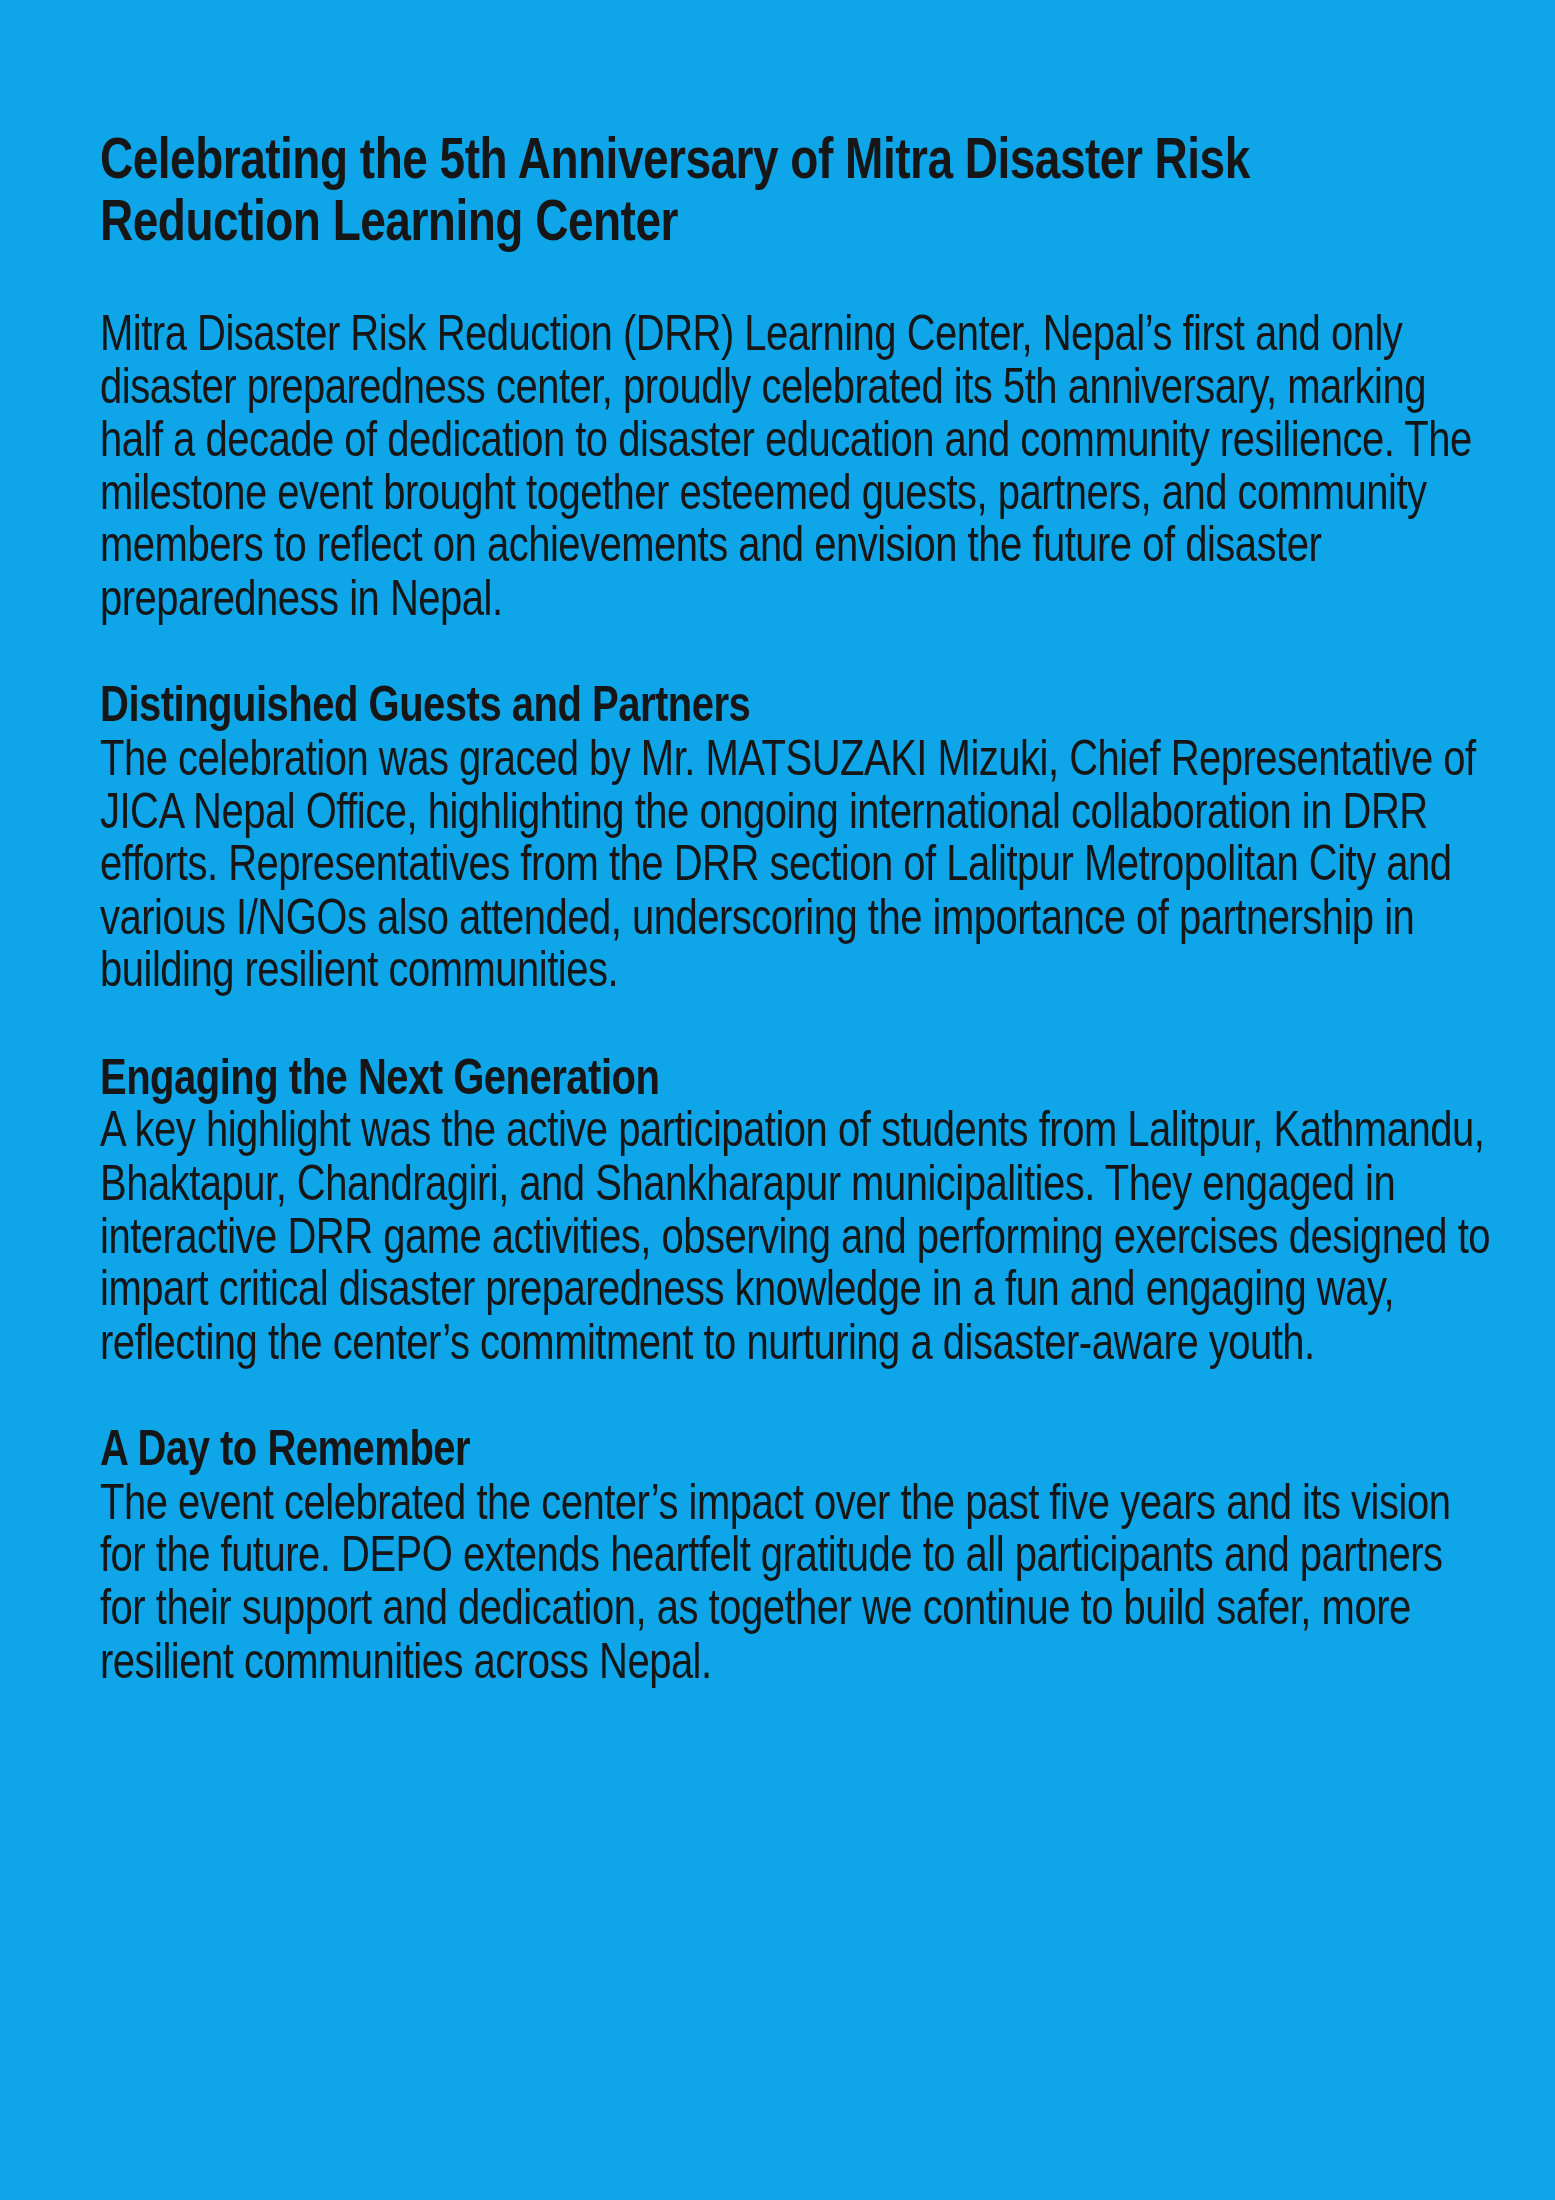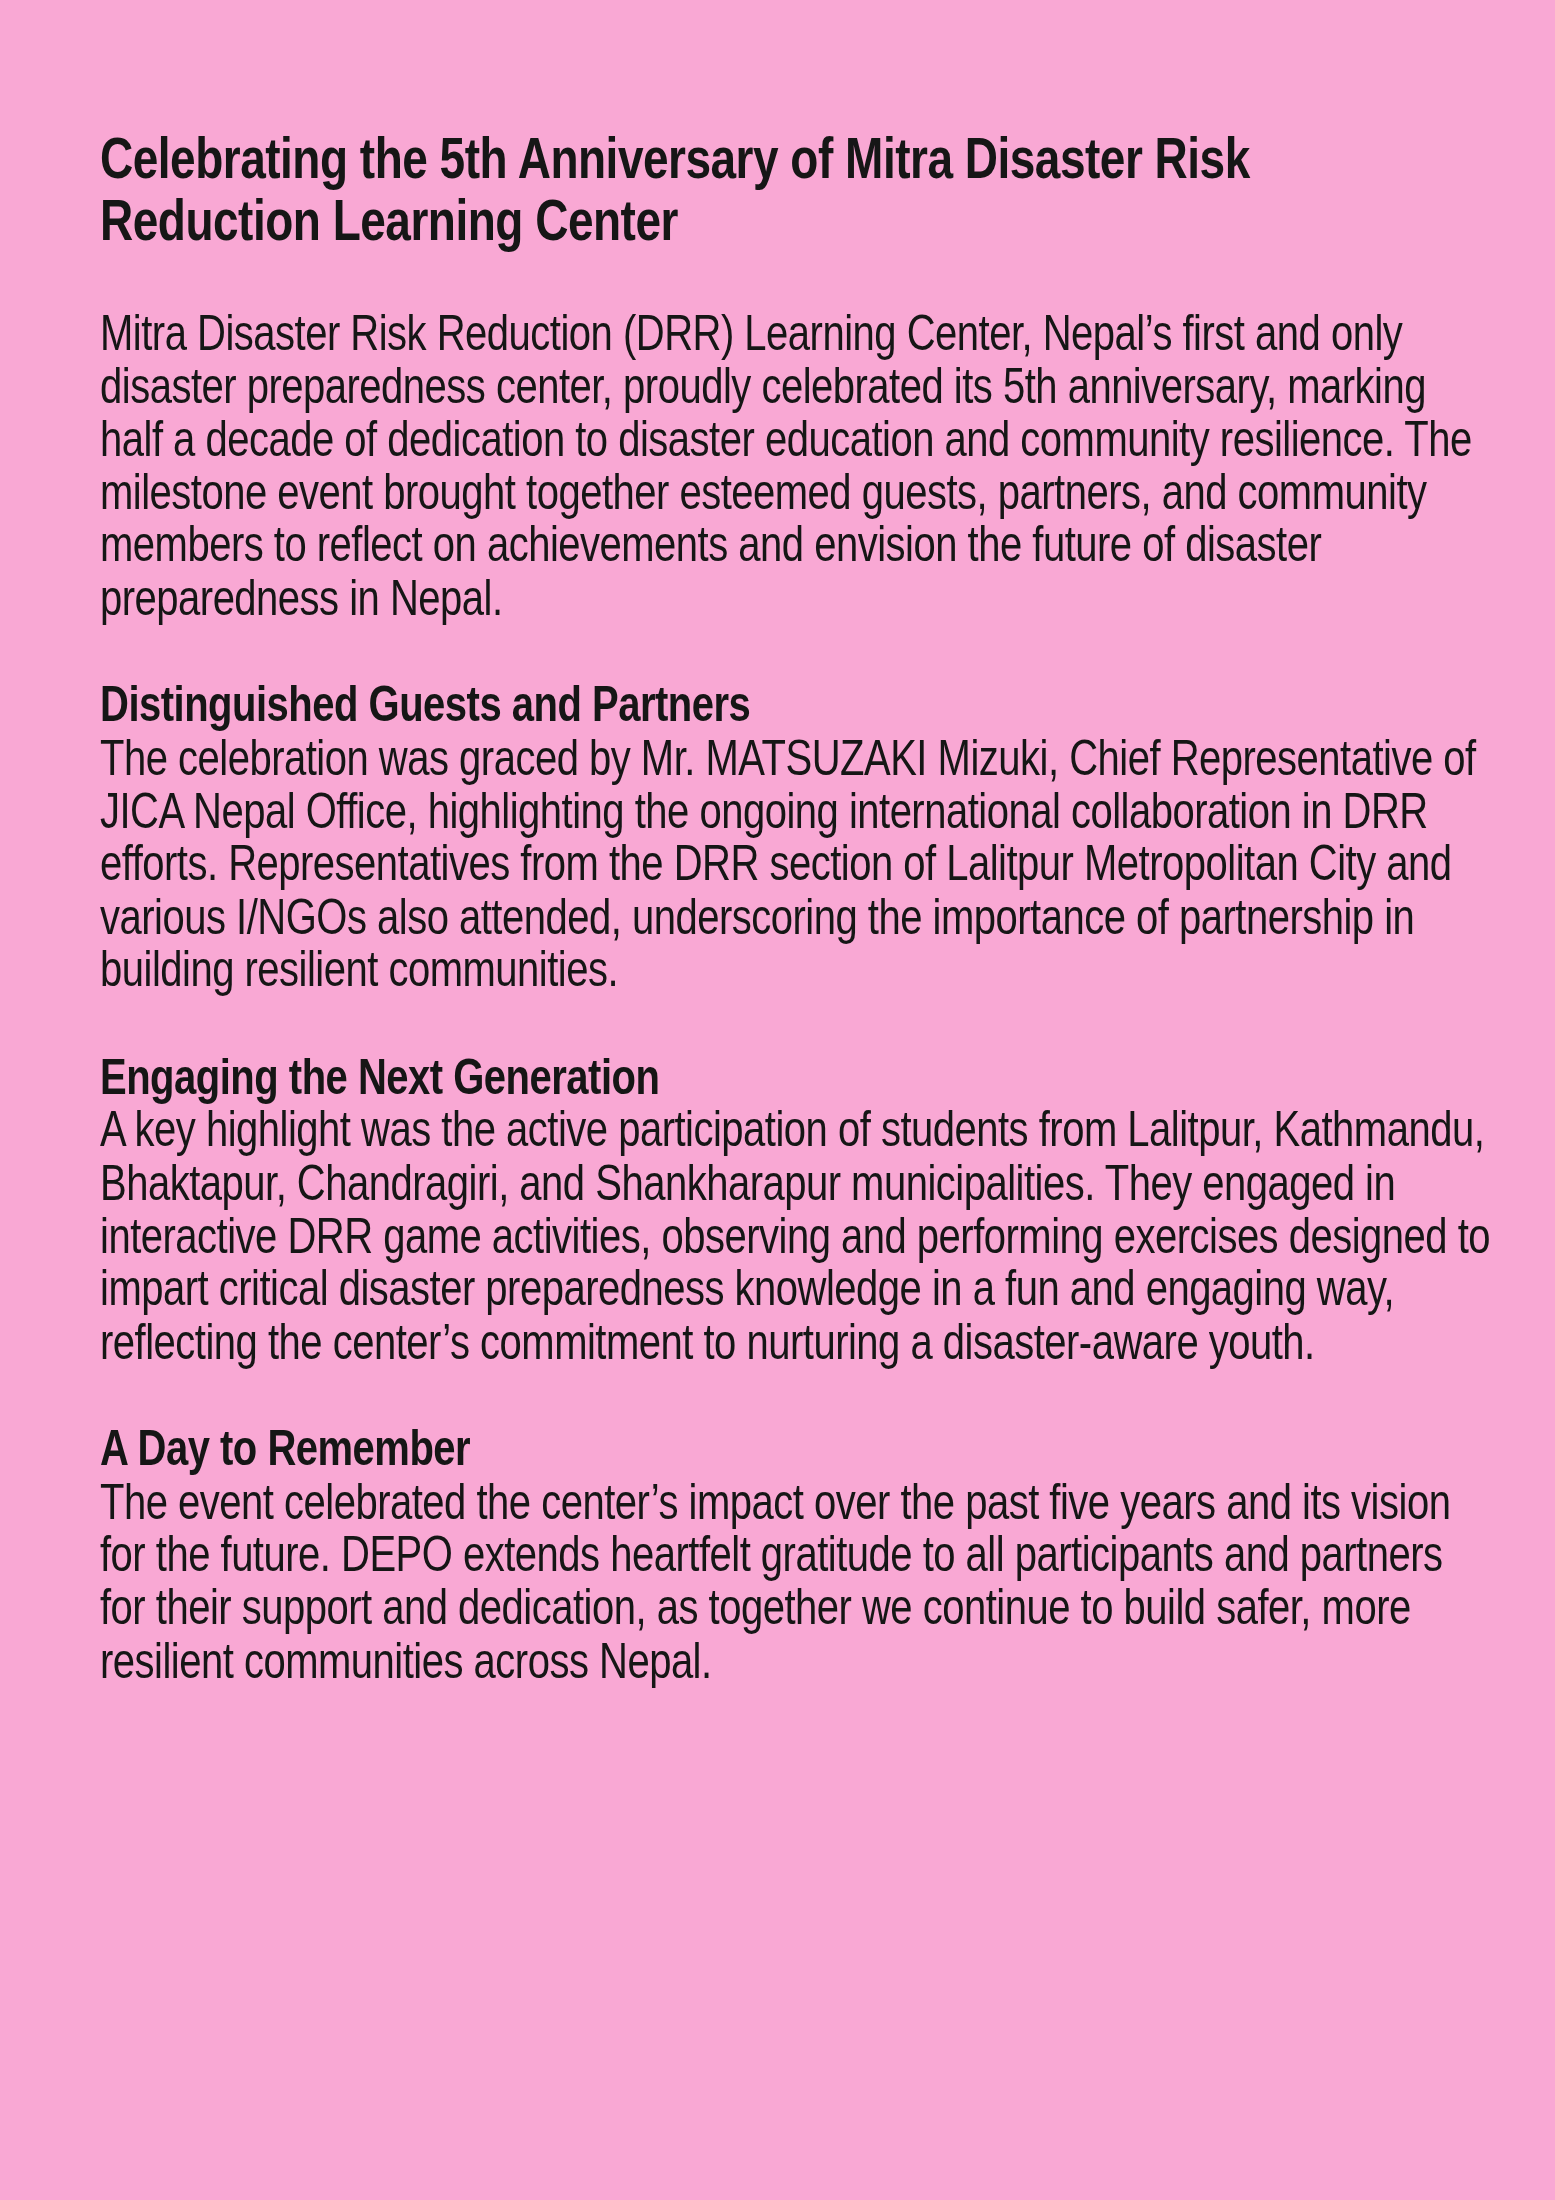--- a/index.html
+++ b/index.html
@@ -55,21 +55,21 @@
     font-weight: 700;
     line-height: 42.4px;
     letter-spacing: -0.5px;
     white-space: pre;
     margin: 0;
   }
 </style>
 </head>
 <body>
 
-<div class="page" style="background: #f9a8d4; color: rgb(22, 22, 22);">
+<div class="page" style="background: #0ea5e9; color: rgb(22, 22, 22);">
   <div class="content">
 
     <h1 class="doc-title">Celebrating the 5th Anniversary of Mitra Disaster Risk
 Reduction Learning Center</h1>
 
     <div class="paragraph">Mitra Disaster Risk Reduction (DRR) Learning Center, Nepal’s first and only
 disaster preparedness center, proudly celebrated its 5th anniversary, marking
 half a decade of dedication to disaster education and community resilience. The
 milestone event brought together esteemed guests, partners, and community
 members to reflect on achievements and envision the future of disaster

